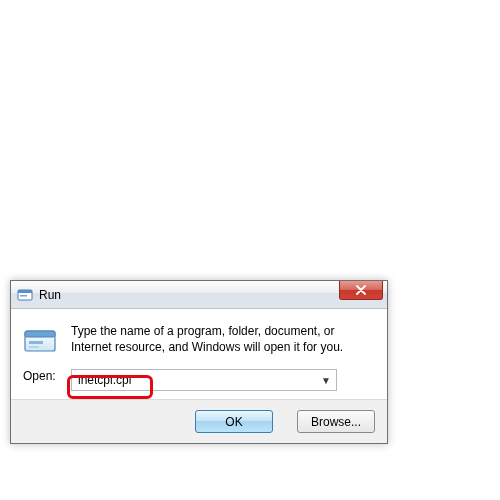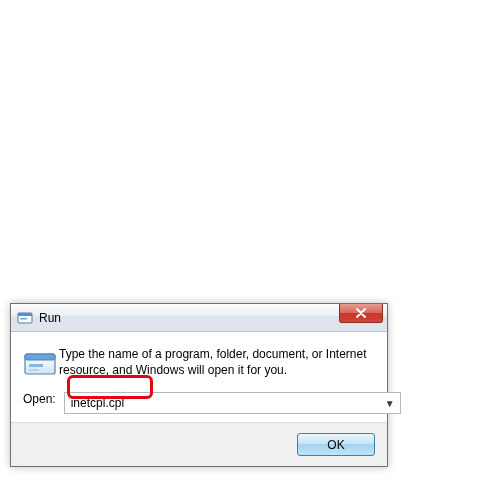--- a/index.html
+++ b/index.html
@@ -9,21 +9,21 @@
     height: 500px;
     background: #ffffff;
     font-family: "Segoe UI", Tahoma, sans-serif;
     font-size: 12px;
     color: #000;
     position: relative;
   }
   .dialog {
     position: absolute;
     left: 10px;
-    top: 303px;
+    top: 280px;
     width: 378px;
     border: 1px solid #6f6f6f;
     background: #fff;
     box-shadow: 0 0 8px rgba(0,0,0,0.25);
   }
   .titlebar {
     height: 28px;
     background: linear-gradient(to bottom, #fdfdfe 0%, #ebeef3 45%, #dde3ea 46%, #dfe6ee 100%);
     border-bottom: 1px solid #b9c3ce;
     display: flex;
@@ -55,21 +55,21 @@
     align-items: center;
     justify-content: center;
     color: #fff;
     font-weight: bold;
     cursor: default;
   }
   .close-btn svg { display:block; }
   .content {
     padding: 14px 12px 6px 12px;
     display: flex;
-    gap: 0;
+    gap: 12px;
     align-items: flex-start;
   }
   .run-icon {
     width: 36px; height: 36px;
     flex: 0 0 auto;
     display:flex; align-items:center; justify-content:center;
   }
   .desc {
     flex: 1;
     color: #000;
@@ -82,21 +82,21 @@
     padding: 4px 12px 8px 12px;
     gap: 8px;
   }
   .input-label {
     width: 40px;
     font-size: 12px;
   }
   .combo-wrap {
     position: relative;
     flex: 0 0 auto;
-    width: 337px;
+    width: 266px;
   }
   .combo {
     width: 100%;
     height: 22px;
     border: 1px solid #b4b9bf;
     font-family: inherit;
     font-size: 12px;
     padding: 2px 22px 2px 6px;
     background: #fff;
     outline: none;
@@ -182,17 +182,18 @@
   <div class="input-row">
     <div class="input-label">Open:</div>
     <div class="combo-wrap">
       <input class="combo" type="text" value="inetcpl.cpl" style="">
       <span class="combo-caret">▼</span>
     </div>
   </div>
 
   <div class="button-row">
     <button class="btn default">OK</button>
+    <button class="btn">Browse...</button>
   </div>
 
 </div>
 
 <div class="highlight-rect" style="left:67px; top:375px; width:86px; height:24px;"></div>
 
 </body></html>

